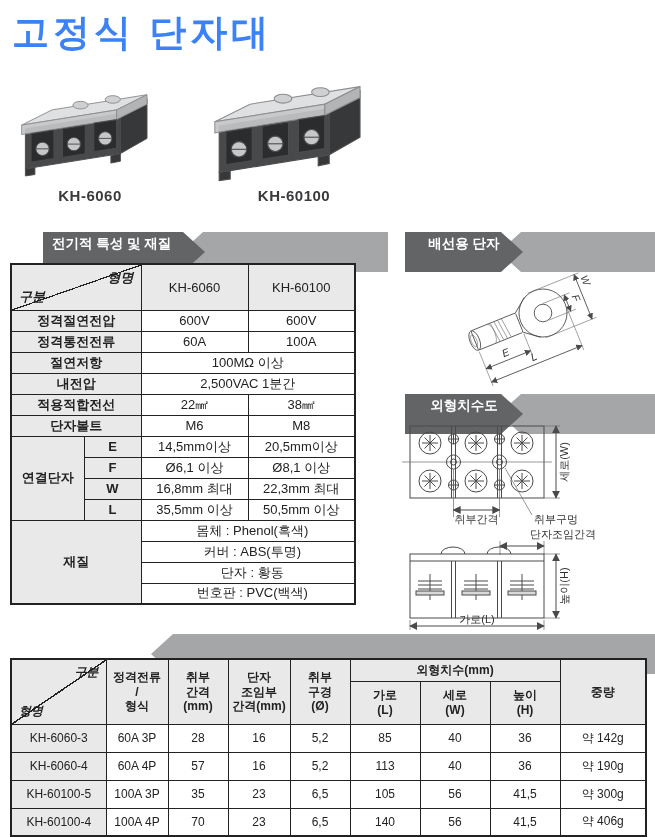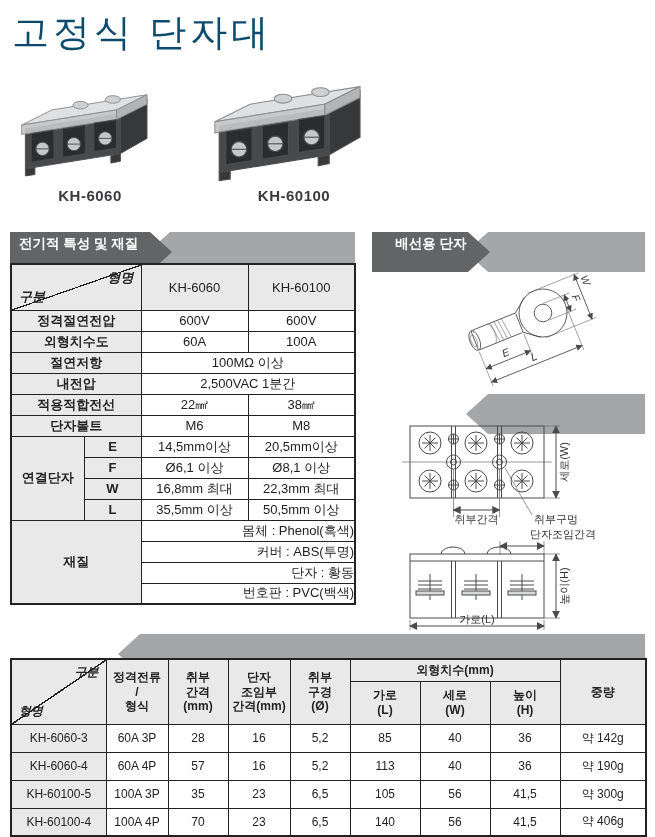--- a/index.html
+++ b/index.html
@@ -1,44 +1,44 @@
 <!DOCTYPE html>
 <html><head>
 <meta charset="utf-8">
 <style>
   html,body{margin:0;padding:0;background:#fff;}
   body{width:655px;height:837px;position:relative;overflow:hidden;
        font-family:"Liberation Sans","DejaVu Sans",sans-serif;color:#222;}
   .abs{position:absolute;}
   
-  #title{left:12px;top:8px;font-size:37px;letter-spacing:4px;color:#0c4a6e;font-weight:400;}
+  #title{left:12px;top:8px;font-size:37px;letter-spacing:4px;color:#3b82f6;font-weight:700;}
   
   .prod-label{font-size:15px;font-weight:bold;color:#3a3a3c;text-align:center;letter-spacing:.5px;}
   
-  .banner{height:40px;}
+  .banner{height:40px;margin-left:33px;}
   .banner .light{position:absolute;top:0;bottom:0;right:0;background:#a4a6a8;
       clip-path:polygon(0 50%,22px 0,100% 0,100% 100%,22px 100%);}
   .banner .dark{position:absolute;top:0;bottom:0;left:0;background:#626466;color:#fff;
       font-size:13.5px;font-weight:bold;line-height:24px;padding-left:9px;box-sizing:border-box;
       clip-path:polygon(0 0,calc(100% - 22px) 0,100% 50%,calc(100% - 22px) 100%,0 100%);}
   .banner .dark.center{text-align:center;padding-left:0;}
   
   table{border-collapse:collapse;table-layout:fixed;}
   td{border:1px solid #222;text-align:center;vertical-align:middle;padding:0;overflow:hidden;}
   .t1{width:344px;font-size:13px;border:2px solid #222;}
   .t1 tr{height:21px;}
   .t1 tr.hrow{height:46px;}
   .t2{width:635px;font-size:12px;border:2px solid #222;}
   .t2 tr.h1{height:22px;}
   .t2 tr.h2{height:43px;}
   .t2 tr.dr{height:28px;}
   .shade{background:#e9e9ea;}
   .lab{font-weight:bold;}
   .hh{font-weight:bold;white-space:pre-line;line-height:1.2;}
-  .matv{text-align:right;padding-left:9px;}
+  .matv{text-align:center;padding-left:9px;}
   .key{font-weight:bold;}
   
   .diag{position:relative;
     background-image:linear-gradient(to bottom right,transparent 49.3%,#222 49.3%,#222 50.7%,transparent 50.7%);font-style:italic;}
   .diag .c-top{position:absolute;top:4px;right:7px;font-weight:bold;font-size:13px;}
   .diag .c-bot{position:absolute;bottom:4px;left:7px;font-weight:bold;font-size:13px;}
   .t2 .diag .c-top,.t2 .diag .c-bot{font-size:12px;}
   
   svg{display:block;}
   .ln{stroke:#4a4a4c;stroke-width:1;fill:none;}
@@ -104,20 +104,21 @@
   <div class="dark" style="width:162px;">전기적 특성 및 재질</div>
 </div>
 
 <div class="abs banner" style="left:372px;top:232px;width:273px;">
   <div class="light" style="left:94px;"></div>
   <div class="dark center" style="width:118px;">배선용 단자</div>
 </div>
 
 <div class="abs banner" style="left:372px;top:394px;width:273px;">
   <div class="light" style="left:94px;"></div>
+  <div class="dark center" style="width:118px;">외형치수도</div>
 </div>
 
 <div class="abs banner" style="left:10px;top:634px;width:635px;">
   <div class="light" style="left:108px;"></div>
 </div>
 
 <table class="t1 abs" style="left:10px;top:263px;">
   <colgroup>
       <col style="width:73px">
       <col style="width:57px">
@@ -132,21 +133,21 @@
     </td>
     <td class="shade">KH-6060</td>
     <td class="shade">KH-60100</td>
   </tr>
   <tr>
     <td colspan="2" class="shade lab">정격절연전압</td>
     <td>600V</td>
     <td>600V</td>
   </tr>
   <tr>
-    <td colspan="2" class="shade lab">외형치수도</td>
+    <td colspan="2" class="shade lab">정격통전전류</td>
     <td>60A</td>
     <td>100A</td>
   </tr>
   <tr>
     <td colspan="2" class="shade lab">절연저항</td>
     <td colspan="2">100MΩ 이상</td>
   </tr>
   <tr>
     <td colspan="2" class="shade lab">내전압</td>
     <td colspan="2">2,500VAC 1분간</td>

